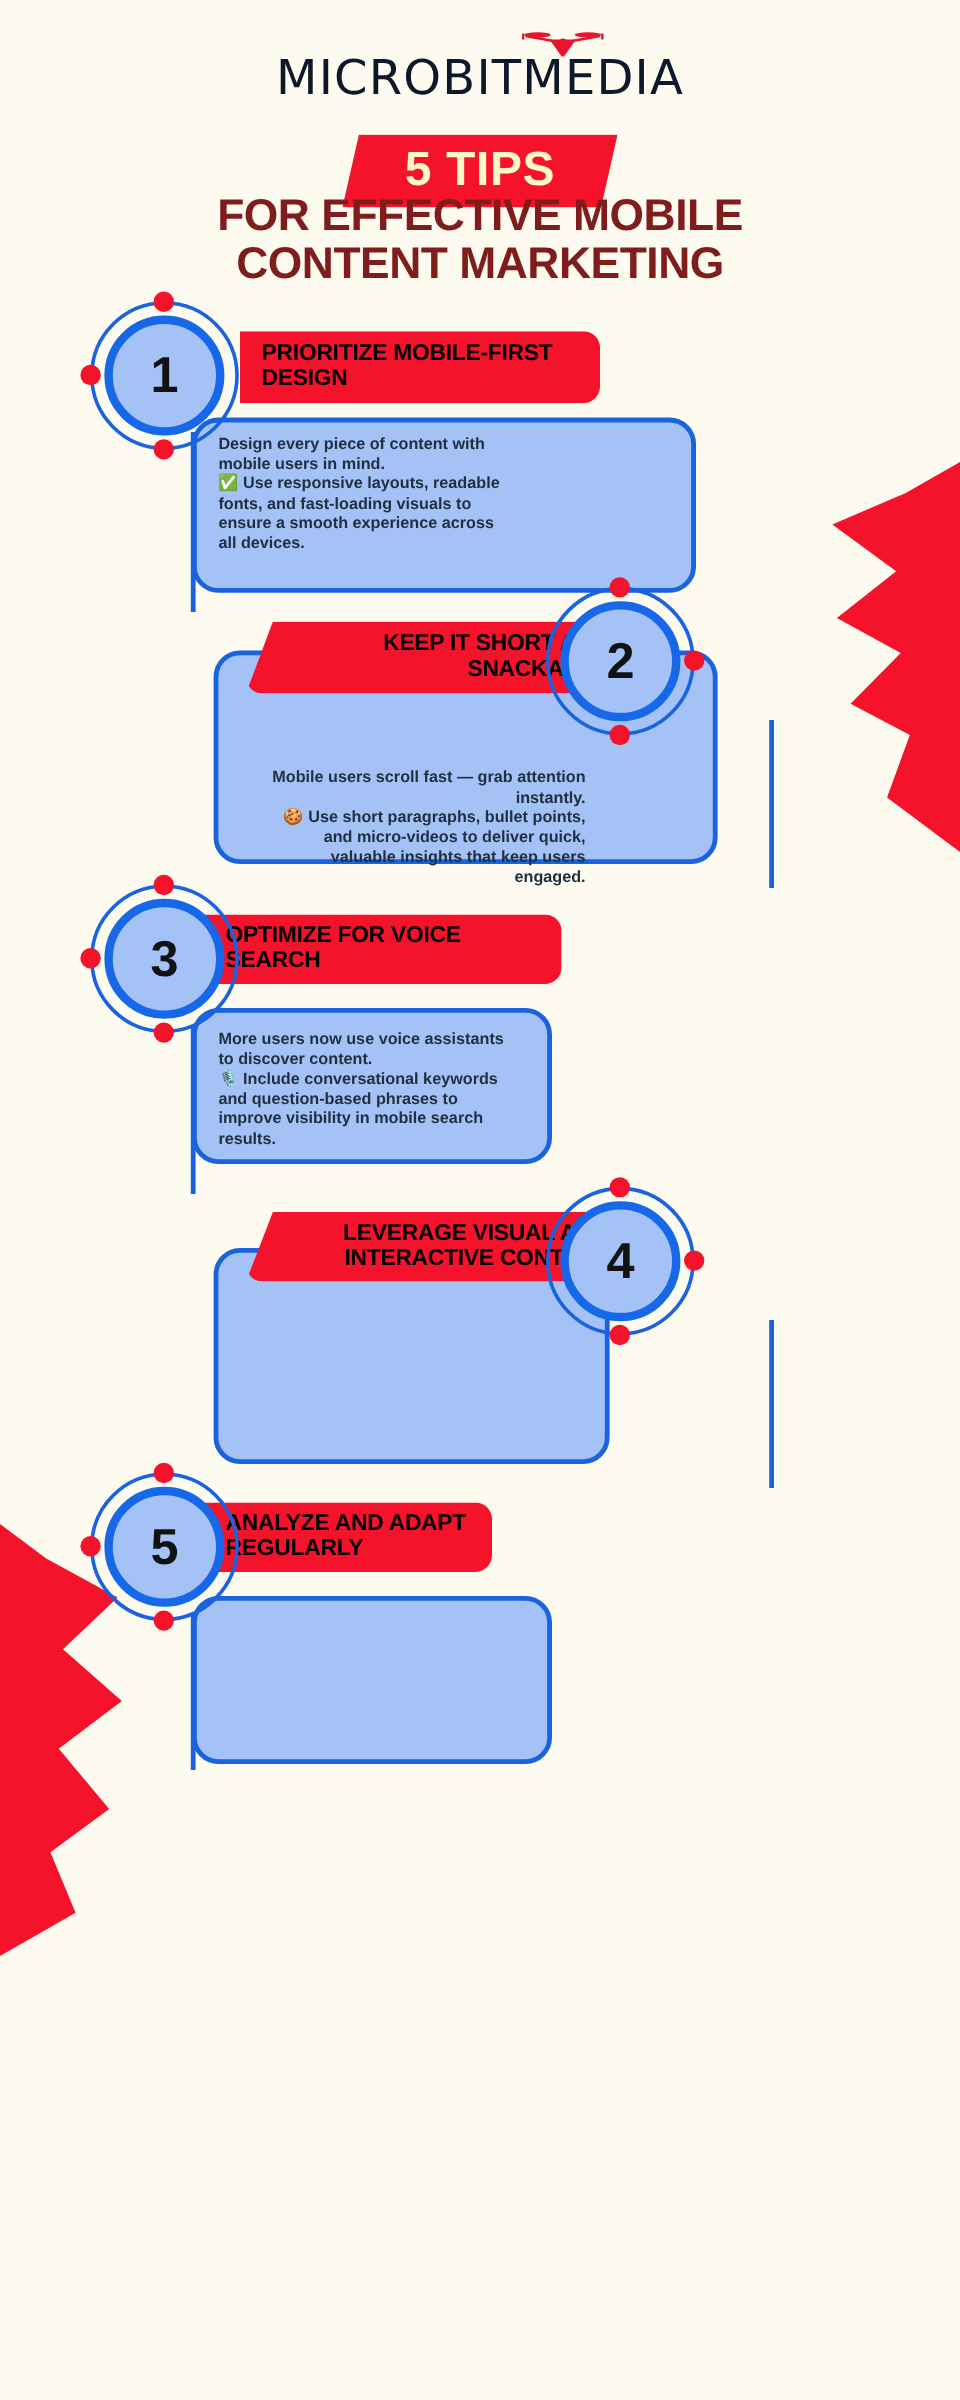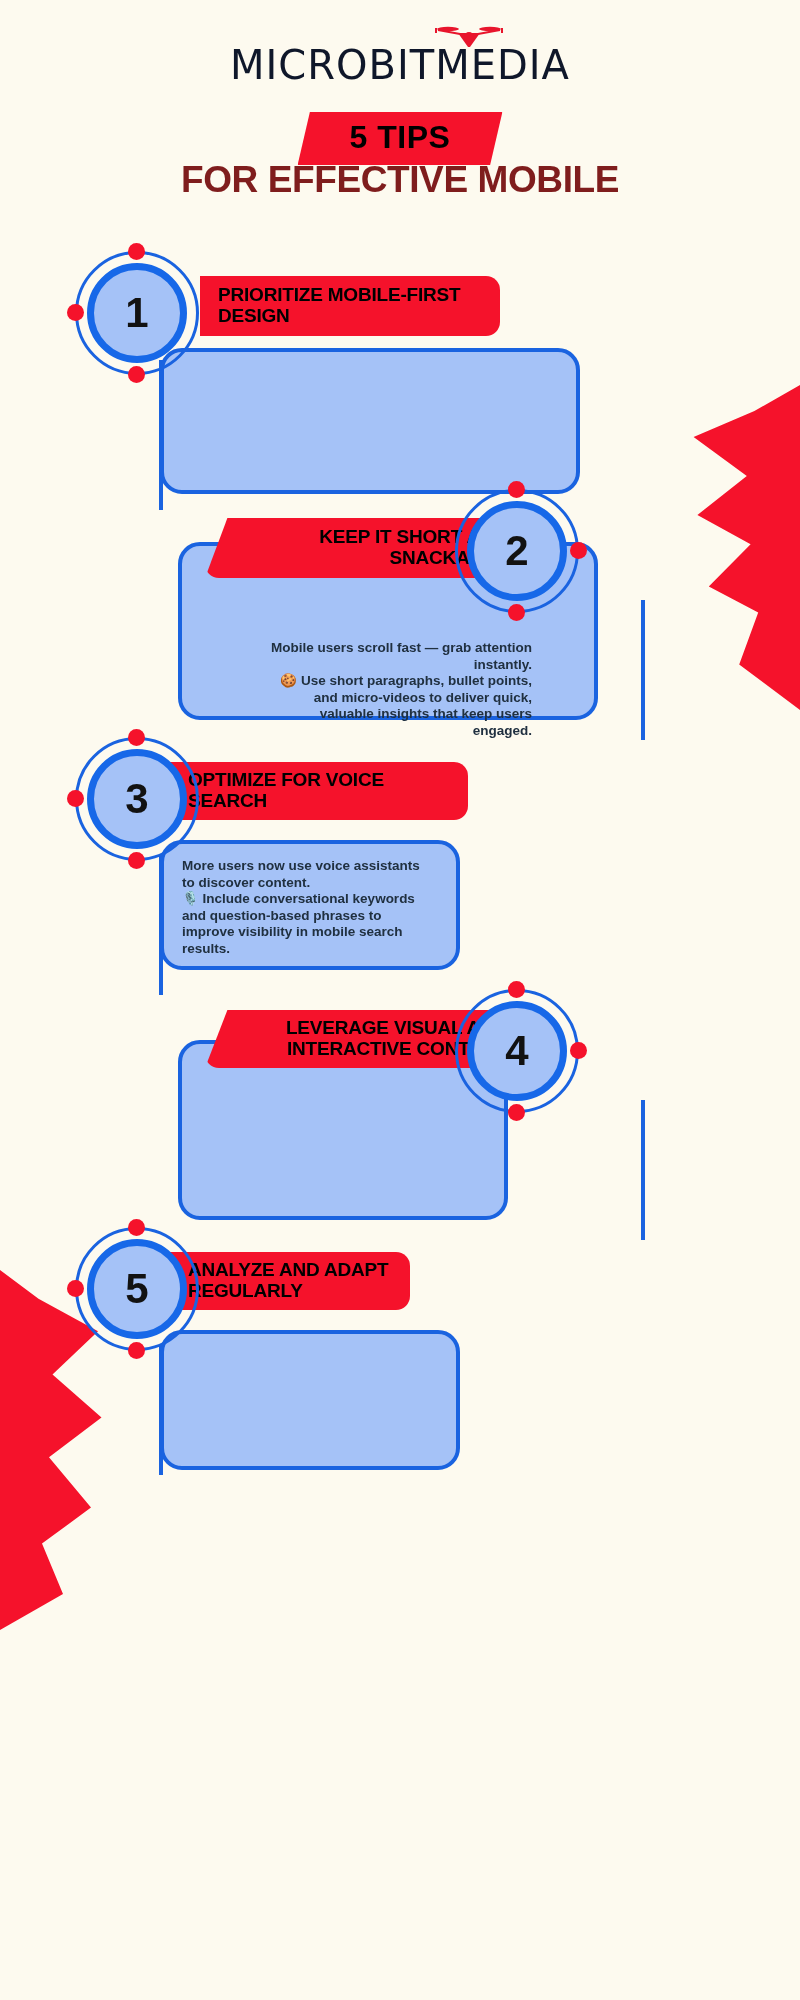--- a/index.html
+++ b/index.html
@@ -61,22 +61,22 @@
     width: 70px;
     height: 30px;
   }
 
   .tips-badge {
     position: absolute;
     left: 50%;
     transform: translateX(-50%);
     top: 112px;
     background: #f5122b;
-    color: #000000;
-    font-size: 32px;
+    color: #fef9c3;
+    font-size: 40px;
     font-weight: 800;
     letter-spacing: 0.5px;
     padding: 7px 52px 9px 52px;
     clip-path: polygon(6% 0%, 100% 0%, 94% 100%, 0% 100%);
     z-index: 5;
   }
 
   .main-title {
     position: absolute;
     left: 50%;
@@ -212,43 +212,46 @@
         </g>
         <path d="M24 9 L46 9 L36 23 L34 23 Z" fill="#e8152c"></path>
         <circle cx="35" cy="13" r="5" fill="#e8152c"></circle>
       </svg>
     </span>
   </div>
 
   <div class="tips-badge">5 TIPS</div>
   <div class="main-title">
     <div>FOR EFFECTIVE MOBILE</div>
+    <div>CONTENT MARKETING</div>
   </div>
 
   <div class="connector" style="left:159px; top:360px; height:150px;"></div>
   <div class="card" style="left:160px; top:348px; width:420px; height:146px;"></div>
   <div class="ribbon ribbon-left" style="left:200px; top:276px; width:300px; height:60px;">
     <div class="ribbon-title">PRIORITIZE MOBILE-FIRST DESIGN</div>
   </div>
+  <div class="body-text body-left" style="left:182px; top:362px; width:242px;">Design every piece of content with mobile users in mind.
+✅ Use responsive layouts, readable fonts, and fast-loading visuals to ensure a smooth experience across all devices.</div>
   <div class="marker" style="left:75px; top:251px;">
     <div class="ring-outer"></div>
     <div class="ring-inner">
       <span class="num">1</span>
     </div>
     <div class="dot dot-top"></div>
     <div class="dot dot-bot"></div>
     <div class="dot dot-side-l"></div>
   </div>
 
   <div class="connector" style="left:641px; top:600px; height:140px;"></div>
   <div class="card" style="left:178px; top:542px; width:420px; height:178px;"></div>
   <div class="ribbon ribbon-right" style="left:205px; top:518px; width:320px; height:60px;">
     <div class="ribbon-title">KEEP IT SHORT AND SNACKABLE</div>
   </div>
-  <div class="body-text body-right" style="left:222px; top:640px; width:266px;margin-left:44px;">Mobile users scroll fast — grab attention instantly.
+  <div class="body-text body-right" style="left:222px; top:640px; width:266px;">Mobile users scroll fast — grab attention instantly.
 🍪 Use short paragraphs, bullet points, and micro-videos to deliver quick, valuable insights that keep users engaged.</div>
   <div class="marker" style="left:455px; top:489px;">
     <div class="ring-outer"></div>
     <div class="ring-inner">
       <span class="num">2</span>
     </div>
     <div class="dot dot-top"></div>
     <div class="dot dot-bot"></div>
     <div class="dot dot-side-r"></div>
   </div>

